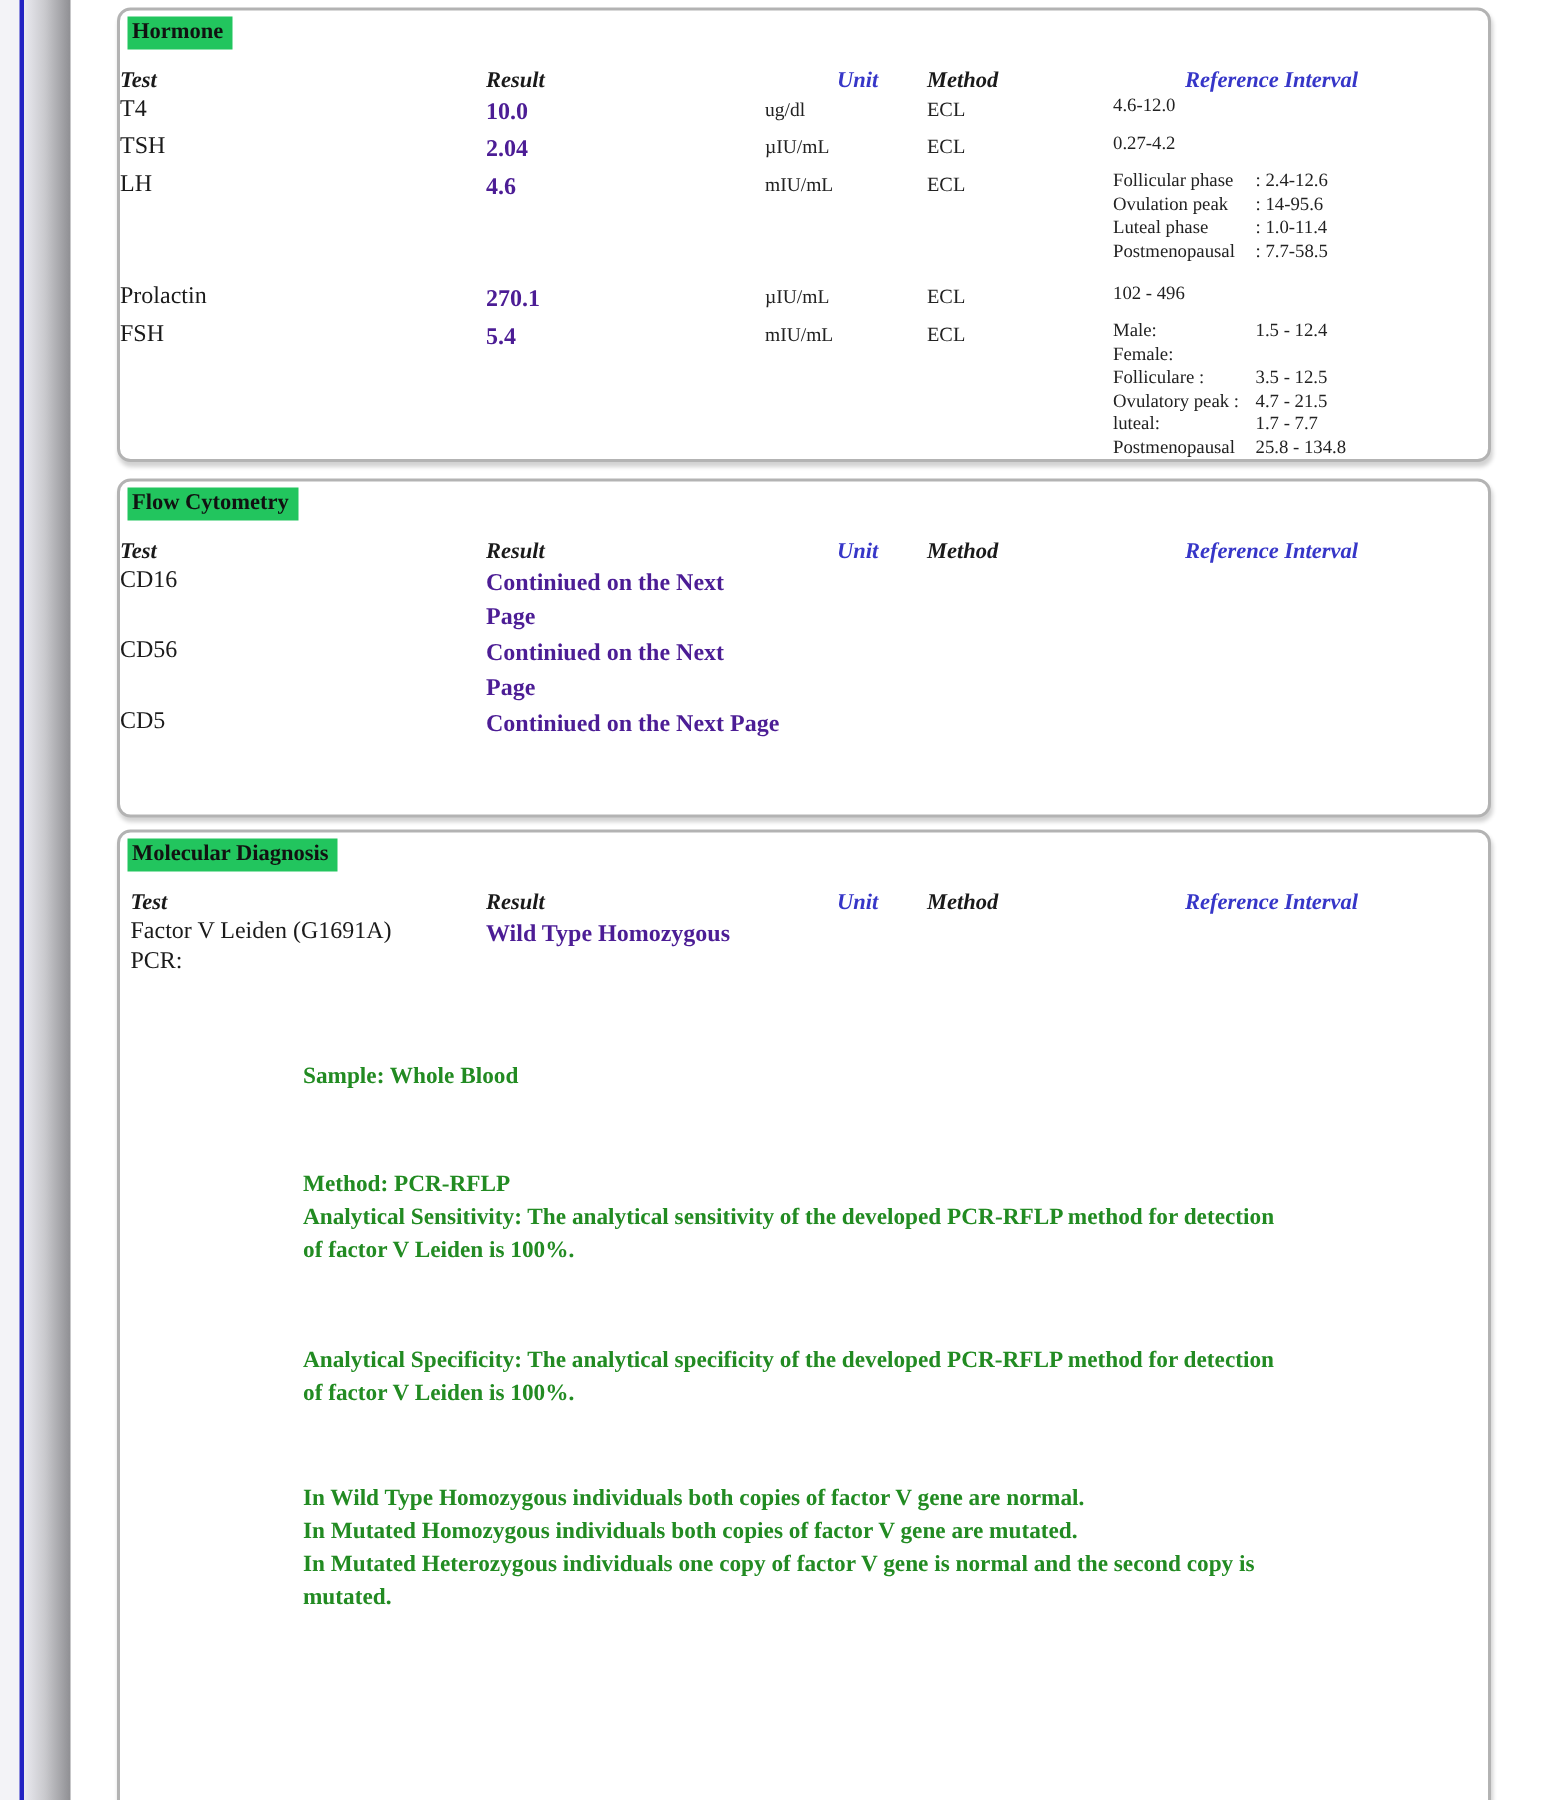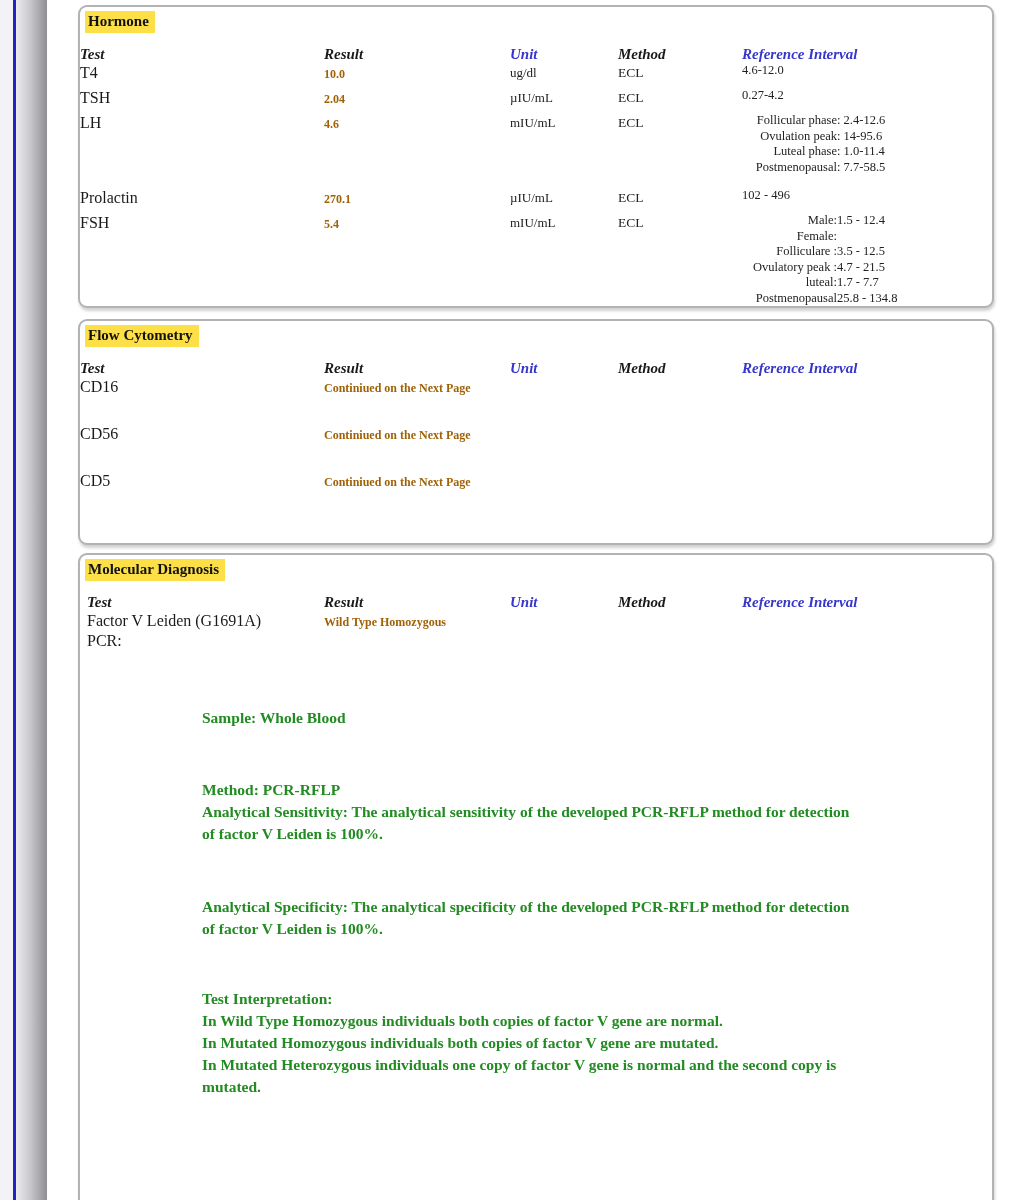--- a/index.html
+++ b/index.html
@@ -17,38 +17,38 @@
     position:absolute;left:0;width:916px;background:#fff;
     border:2px solid #b3b3b3;border-radius:9px;
     box-shadow:1px 3px 3px rgba(0,0,0,0.18);
     box-sizing:border-box;
   }
   .card-hormone{top:5px;height:303px;}
   .card-flow{top:319px;height:226px;}
   .card-molecular{top:553px;height:786px;}
   .section-label{
     display:inline-block;margin:4px 0 0 5px;padding:2px 6px 3px 3px;
-    background:#fde047;font-weight:bold;font-size:15px;color:#111;
+    background:#22c55e;font-weight:bold;font-size:15px;color:#111;
   }
   table.report{border-collapse:collapse;table-layout:fixed;width:912px;margin-top:6px;}
   table.report td{padding:0;vertical-align:top;overflow:visible;}
   col.c1{width:244px;}col.c2{width:186px;}col.c3{width:108px;}col.c4{width:124px;}col.c5{width:250px;}
   td.t{padding-left:17px;}
   table.mol td.t{padding-left:7px;}
   tr.hdr{height:24px;}
   tr.hdr td{vertical-align:bottom;}
   .h{font-weight:bold;font-style:italic;font-size:15px;color:#1a1a1a;}
-  .h.blue{color:#3636c8;}
+  .h.blue{color:#3636c8;margin-left:48px;}
   .test{font-size:16px;color:#1a1a1a;line-height:20px;}
-  .result{font-weight:bold;font-size:12px;color:#a16207;line-height:23px;}
+  .result{font-weight:bold;font-size:16px;color:#4c1d95;line-height:23px;}
   .unit{font-size:13px;color:#222;line-height:19px;padding-top:2px;}
   .method{font-size:13.5px;color:#222;line-height:19px;padding-top:2px;}
   .ref{font-size:12.5px;color:#222;line-height:15.5px;padding-top:2px;}
   .ref-line{display:flex;}
-  .ref-label{flex:0 0 95px;text-align:right;}
+  .ref-label{flex:0 0 95px;}
   .ref-label:empty{display:none;}
   tr.r25{height:25px;} tr.r75{height:75px;} tr.r93{height:93px;}
   tr.r47{height:47px;padding-left:12px;} tr.r23{height:23px;}
   .nowrap{white-space:nowrap;}
   .mol-test-wrap{width:200px;}
   .green-notes{position:absolute;left:122px;top:152px;width:655px;}
   .gp{color:#228B22;font-weight:bold;font-size:15.5px;line-height:22px;margin:0;}
   .gp2{margin-top:50px;} .gp3{} .gp4{margin-top:51px;} .gp5{margin-top:48px;}
 </style>
 </head>
@@ -243,21 +243,20 @@
       </tr>
     </tbody>
       </table>
 
     <div class="green-notes">
       <p class="gp">Sample: Whole Blood</p>
       <p class="gp gp2">Method: PCR-RFLP</p>
       <p class="gp gp3">Analytical Sensitivity: The analytical sensitivity of the developed PCR-RFLP method for detection of factor V Leiden is 100%.</p>
       <p class="gp gp4">Analytical Specificity: The analytical specificity of the developed PCR-RFLP method for detection of factor V Leiden is 100%.</p>
       <p class="gp gp5">
-        <span style="display:block">Test Interpretation:</span>
         <span style="display:block">In Wild Type Homozygous individuals both copies of factor V gene are normal.</span>
         <span style="display:block">In Mutated Homozygous individuals both copies of factor V gene are mutated.</span>
         <span style="display:block">In Mutated Heterozygous individuals one copy of factor V gene is normal and the second copy is mutated.</span>
       </p>
     </div>
   </div>
 
 </div>
 
 </body></html>

